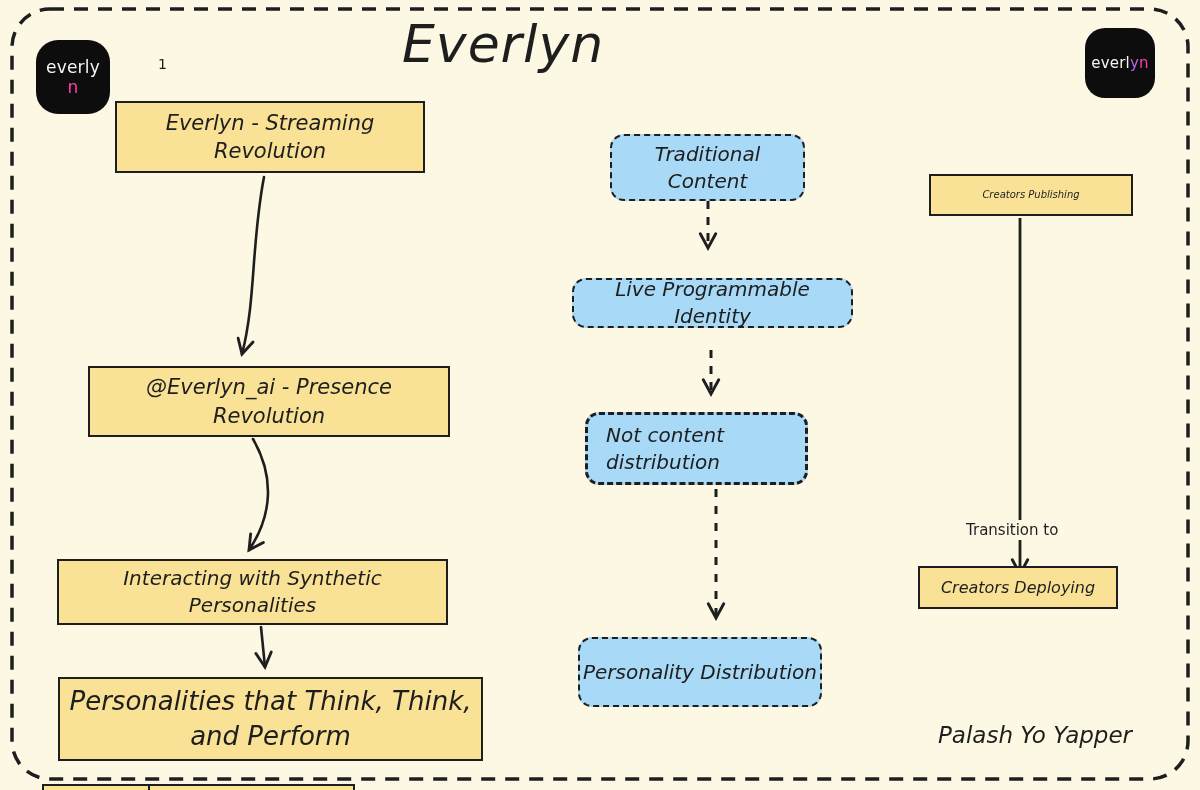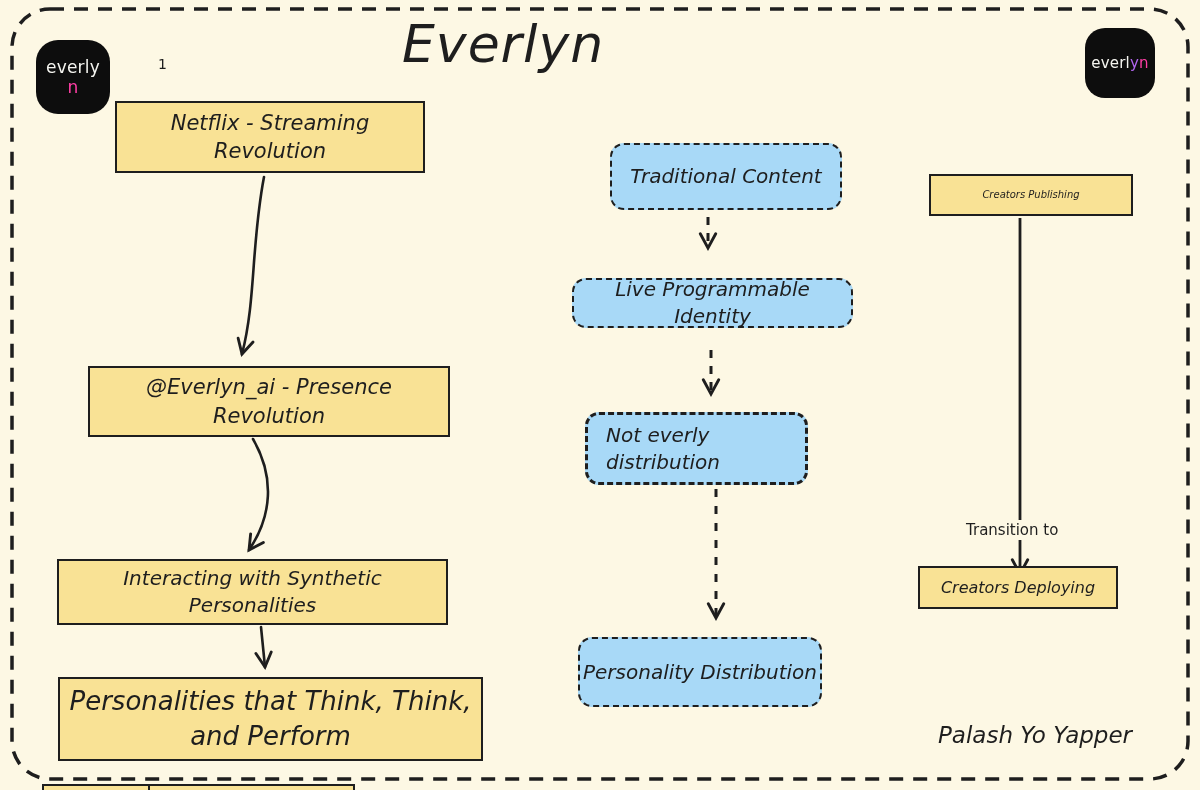--- a/index.html
+++ b/index.html
@@ -19,21 +19,21 @@
     line-height:1.35;font-style:italic;
   }
   .yellow{background:#f9e295;border:2px solid #1e1e1e;}
   .blue{background:#a8d9f7;border:2.5px dashed #1e1e1e;border-radius:14px;}
 
   #box-netflix{left:115px;top:101px;width:310px;height:72px;font-size:21px;}
   #box-everlyn-ai{left:88px;top:366px;width:362px;height:71px;font-size:21px;}
   #box-interacting{left:57px;top:559px;width:391px;height:66px;font-size:20px;}
   #box-personalities{left:58px;top:677px;width:425px;height:84px;font-size:26px;}
 
-  #box-traditional{left:610px;top:143px;width:232px;height:67px;font-size:20px;}
+  #box-traditional{left:610px;top:134px;width:195px;height:67px;font-size:20px;}
   #box-live{left:572px;top:278px;width:281px;height:50px;font-size:20px;}
   #box-notcontent{left:585px;top:412px;width:223px;height:73px;font-size:20px;
     border-width:3.5px;justify-content:flex-start;text-align:left;padding-left:18px;}
   #box-pdist{left:578px;top:637px;width:244px;height:70px;font-size:20px;}
 
   #box-cpub{left:929px;top:174px;width:204px;height:42px;font-size:10px;}
   #box-cdep{left:918px;top:566px;width:200px;height:43px;font-size:16px;}
 
   #page-title{
     position:absolute;left:402px;top:14px;z-index:2;
@@ -91,28 +91,28 @@
   <div id="logo-left" class="logo">
     <span class="lw">everly</span>
       <span class="lp">n</span>
   </div>
   <div id="logo-right" class="logo">
     <span class="lw">everl</span>
       <span class="lv">y</span>
       <span class="lp">n</span>
   </div>
 
-  <div id="box-netflix" class="box yellow">Netflix - Streaming Revolution</div>
+  <div id="box-netflix" class="box yellow">Everlyn - Streaming Revolution</div>
   <div id="box-everlyn-ai" class="box yellow">@Everlyn_ai - Presence Revolution</div>
   <div id="box-interacting" class="box yellow">Interacting with Synthetic Personalities</div>
   <div id="box-personalities" class="box yellow">Personalities that Think, Think, and Perform</div>
 
   <div id="box-traditional" class="box blue">Traditional Content</div>
   <div id="box-live" class="box blue">Live Programmable Identity</div>
-  <div id="box-notcontent" class="box blue">Not everly distribution</div>
+  <div id="box-notcontent" class="box blue">Not content distribution</div>
   <div id="box-pdist" class="box blue">Personality Distribution</div>
 
   <div id="box-cpub" class="box yellow">Creators Publishing</div>
   <div id="transition-label">Transition to</div>
   <div id="box-cdep" class="box yellow">Creators Deploying</div>
 
   <div id="signature">Palash Yo Yapper</div>
 
 </div>
 

